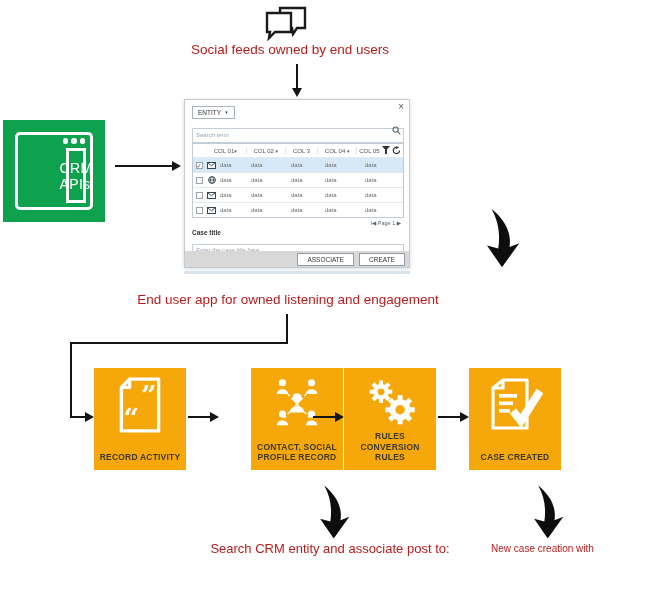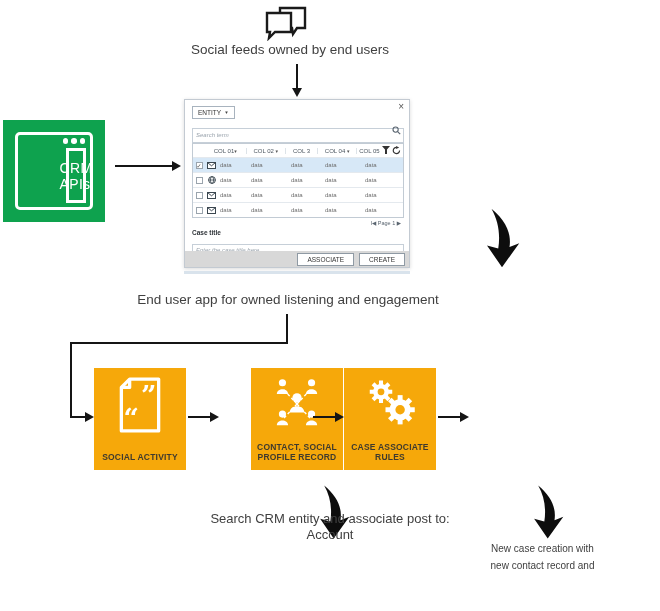--- a/index.html
+++ b/index.html
@@ -1,21 +1,21 @@
 <!DOCTYPE html>
 <html style="--green: #0ea24e; --orange: #f6a80a; --sel: #d7e8f7; --footer: #d8d8d8;"><head>
 <meta charset="utf-8">
 <style>
   * { box-sizing: border-box; margin: 0; padding: 0; }
   html,body { background:#fff; }
   body { font-family: "Liberation Sans","DejaVu Sans",sans-serif; color:#3b3b3b; }
   #stage { position:relative; width:660px; height:611px; background:#fff; overflow:hidden; }
 
   .abs { position:absolute; }
-  .caption { text-align:center; color:#404040; }
+  .caption { text-align:center; color:#b91c1c; }
   .hline { position:absolute; height:2px; background:#151515; }
   .vline { position:absolute; width:2px; background:#151515; }
   .ah-right { position:absolute; width:0; height:0; border-top:5px solid transparent; border-bottom:5px solid transparent; border-left:9px solid #151515; }
   .ah-down  { position:absolute; width:0; height:0; border-left:5px solid transparent; border-right:5px solid transparent; border-top:9px solid #151515; }
 
   
   .dialog { position:absolute; left:184px; top:99px; width:226px; height:169px;
             background:#fff; border:1px solid #c3cad2; box-shadow:0 1px 4px rgba(0,0,0,.15); }
   .entity-btn { position:absolute; left:7px; top:6px; display:inline-flex; align-items:center; gap:3px;
                 border:1px solid #a8b3be; background:#fff; font-size:6.5px; color:#333; padding:2px 5px; cursor:pointer; }
@@ -240,21 +240,21 @@
 
   <div class="obox" style="left:94px;">
     <div class="oicon">
       <svg width="52" height="58" viewBox="0 0 48 56">
         <path d="M14 3 H42 V53 H6 V11 Z" fill="none" stroke="#fff" stroke-width="3.2" stroke-linejoin="round"></path>
         <path d="M14 3 V11 H6" fill="none" stroke="#fff" stroke-width="3.2" stroke-linejoin="round"></path>
         <text x="8" y="49" font-size="26" font-weight="bold" fill="#fff" font-family="DejaVu Serif, serif">“</text>
         <text x="25" y="27" font-size="26" font-weight="bold" fill="#fff" font-family="DejaVu Serif, serif">”</text>
       </svg>
     </div>
-    <div class="olabel">SOCIAL ACTIVITY</div>
+    <div class="olabel">RECORD ACTIVITY</div>
   </div>
 
   <div class="obox" style="left:219px;margin-left:32px;">
     <div class="oicon">
       <svg width="54" height="56" viewBox="0 0 48 50">
         <g stroke="#fff" stroke-width="1.3" stroke-dasharray="2.6 2.2">
           <line x1="24" y1="25" x2="11" y2="11"></line>
             <line x1="24" y1="25" x2="37" y2="11"></line>
           <line x1="24" y1="25" x2="11" y2="39"></line>
             <line x1="24" y1="25" x2="37" y2="39"></line>
@@ -316,41 +316,52 @@
                 <rect x="-2.2" y="7" width="4.4" height="6"></rect>
              <rect x="-13" y="-2.2" width="6" height="4.4"></rect>
                 <rect x="7" y="-2.2" width="6" height="4.4"></rect>
               </g>
             </g>
           <circle cx="0" cy="0" r="9.4"></circle>
           <circle class="orange-fill" cx="0" cy="0" r="4.2"></circle>
         </g>
       </svg>
     </div>
-    <div class="olabel">CASE ASSOCIATE RULES</div>
-  </div>
-
+    <div class="olabel">RULES CONVERSION RULES</div>
+  </div>
+
+  <div class="obox" style="left:469px;">
+    <div class="oicon">
+      <svg width="56" height="58" viewBox="0 0 56 56">
+        <path d="M16 3 H40 V51 H6 V11 Z" fill="none" stroke="#fff" stroke-width="3.2" stroke-linejoin="round"></path>
+        <path d="M16 3 V11 H6" fill="none" stroke="#fff" stroke-width="3.2" stroke-linejoin="round"></path>
+        <rect x="12" y="17" width="18" height="3.6" fill="#fff"></rect>
+        <rect x="12" y="24.5" width="14" height="3.6" fill="#fff"></rect>
+        <rect x="12" y="32" width="11" height="3.6" fill="#fff"></rect>
+        <path d="M26 34 L34 44 L53 14" fill="none" stroke="#fff" stroke-width="8"></path>
+      </svg>
+    </div>
+    <div class="olabel">CASE CREATED</div>
+  </div>
 
   <div class="hline" style="left:188px; top:416px; width:23px;"></div>
   <div class="ah-right" style="left:210px; top:412px;"></div>
   <div class="hline" style="left:313px; top:416px; width:23px;"></div>
   <div class="ah-right" style="left:335px; top:412px;"></div>
   <div class="hline" style="left:438px; top:416px; width:23px;"></div>
   <div class="ah-right" style="left:460px; top:412px;"></div>
 
   <svg class="swoosh" style="left:312px; top:483px;" width="38" height="58" viewBox="0 0 56 80">
     <path d="M18 1 C36 16 45 33 42 52 L55 47 L32 79 L12 50 L27 54 C30 35 27 17 18 1 Z" fill="#0d0d0d"></path>
   </svg>
   <svg class="swoosh" style="left:526px; top:483px;" width="38" height="58" viewBox="0 0 56 80">
     <path d="M18 1 C36 16 45 33 42 52 L55 47 L32 79 L12 50 L27 54 C30 35 27 17 18 1 Z" fill="#0d0d0d"></path>
   </svg>
 
-  <div class="abs caption" style="left:165px; top:511px; width:330px; font-size:13px; line-height:16px;">
+  <div class="abs caption" style="left:165px; top:541px; width:330px; font-size:13px; line-height:16px;">
     <div>Search CRM entity and associate post to:</div>
-    <div>Account</div>
   </div>
 
   <div class="abs caption" style="left:425px; top:541px; width:235px; font-size:10px; line-height:16.5px;">
     <div>New case creation with</div>
-    <div>new contact record and</div>
   </div>
 
 </div>
 
 </body></html>

